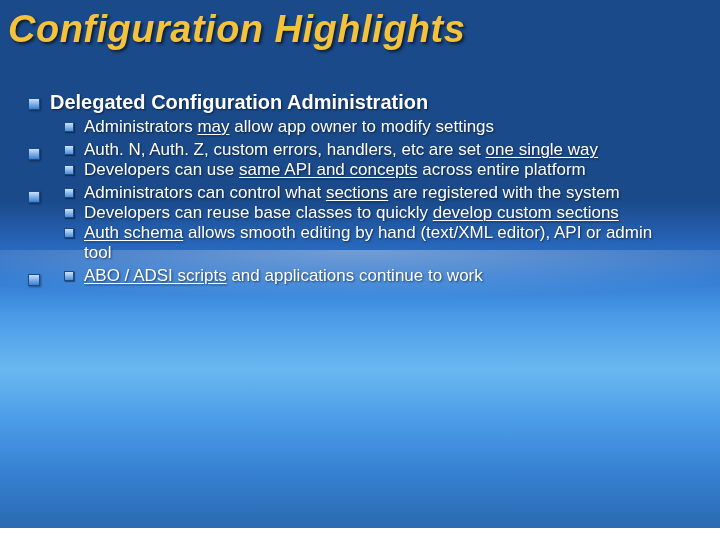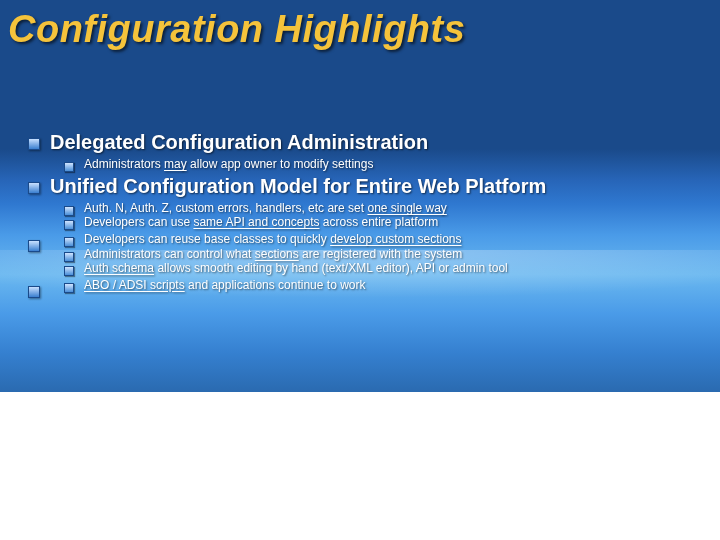--- a/index.html
+++ b/index.html
@@ -5,21 +5,21 @@
   html, body {
     margin: 0;
     padding: 0;
     width: 720px;
     height: 540px;
     overflow: hidden;
     font-family: Arial, Helvetica, sans-serif;
   }
   .slide {
     width: 720px;
-    height: 392px;
+    height: 528px;
     position: relative;
     background:
       linear-gradient(to bottom,
         #1a4a8a 0%,
         #1a4a8a 38%,
         #2765b8 46%,
         #2f78d0 52%,
         #4a9be8 60%,
         #6ab8f0 70%,
         #4a9be8 80%,
@@ -36,21 +36,20 @@
     font-style: italic;
     color: #f5c33b;
     text-shadow: 2px 2px 3px rgba(0,0,0,0.6);
     letter-spacing: 0.5px;
   }
   .content {
     position: absolute;
     top: 90px;
     left: 28px;
     right: 36px;
-    margin-top: 40px;
   }
   ul {
     list-style: none;
     margin: 0;
     padding: 0;
   }
   ul.level1 > li {
     position: relative;
     padding-left: 22px;
     margin-bottom: 2px;
@@ -76,21 +75,21 @@
     margin-bottom: 2px;
   }
   ul.level2 {
     margin-left: 14px;
     margin-top: 0;
     margin-bottom: 3px;
   }
   ul.level2 > li {
     position: relative;
     padding-left: 20px;
-    font-size: 12px;
+    font-size: 17px;
     color: #ffffff;
     text-shadow: 1px 1px 2px rgba(0,0,0,0.55);
     line-height: 1.18;
     margin-bottom: 0px;
   }
   ul.level2 > li::before {
     content: "";
     position: absolute;
     left: 0;
     top: 5px;
@@ -122,30 +121,29 @@
   <div class="title">Configuration Highlights</div>
   <div class="content">
     <ul class="level1">
         <li>
           <span class="l1text">Delegated Configuration Administration</span>
           <ul class="level2">
             <li>Administrators <span class="u">may</span> allow app owner to modify settings</li>
           </ul>
         </li>
         <li>
-          <span class="l1text">Unified Configuration Model for Entire Web Platform</span>
           <ul class="level2">
             <li>Auth. N, Auth. Z, custom errors, handlers, etc are set <span class="u">one single way</span></li>
             <li>Developers can use <span class="u">same API and concepts</span> across entire platform</li>
           </ul>
         </li>
         <li>
           <ul class="level2">
+            <li>Administrators can control what <span class="u">sections</span> are registered with the system</li>
             <li>Developers can reuse base classes to quickly <span class="u">develop custom sections</span></li>
-            <li>Administrators can control what <span class="u">sections</span> are registered with the system</li>
             <li><span class="u">Auth schema</span> allows smooth editing by hand (text/XML editor), API or admin tool</li>
           </ul>
         </li>
         <li>
           <ul class="level2">
             <li><span class="u">ABO / ADSI scripts</span> and applications continue to work</li>
           </ul>
         </li>
       </ul>
   </div>

